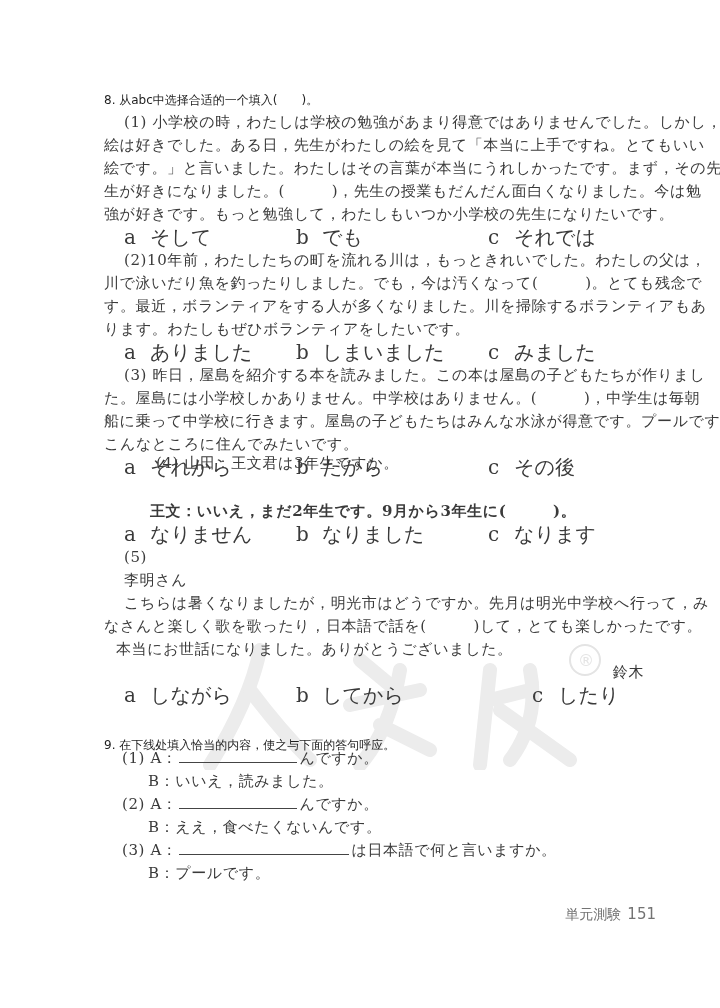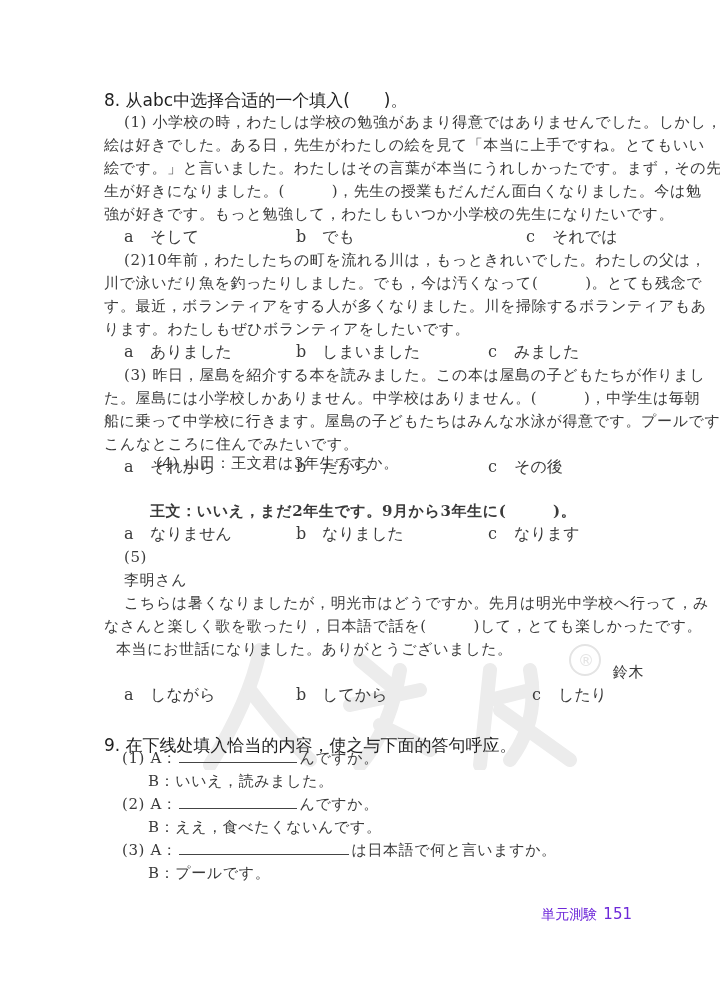--- a/index.html
+++ b/index.html
@@ -1,26 +1,26 @@
 <!DOCTYPE html>
 <html><head>
 <meta charset="utf-8">
 <style>
   html, body { margin: 0; padding: 0; }
   body {
     width: 720px; height: 1008px; background: #ffffff; position: relative; overflow: hidden;
     font-family: "DejaVu Serif", "Liberation Serif", serif; color: #3a3a3a;
   }
   .line { position: absolute; font-size: 15px; line-height: 22px; white-space: nowrap; letter-spacing: 0.6px; }
-  .heading { font-family: "DejaVu Sans", "Liberation Sans", sans-serif; color: #1e1e1e; font-size: 17px; letter-spacing: 0; }
-  .opt { position: absolute; font-size: 16px; line-height: 22px; white-space: nowrap; }
+  .heading { font-family: "DejaVu Sans", "Liberation Sans", sans-serif; color: #1e1e1e; font-size: 12px; letter-spacing: 0; }
+  .opt { position: absolute; font-size: 20px; line-height: 22px; white-space: nowrap; }
   .opt .k { display: inline-block; width: 26px; }
   .blank { display: inline-block; border-bottom: 1px solid #444; height: 14px; vertical-align: baseline; margin: 0 2px; }
   .watermark { position: absolute; left: 190px; top: 630px; width: 420px; height: 140px; pointer-events: none; }
-  .footer { position: absolute; right: 88px; top: 905px; font-size: 14px; color: #6d28d9; }
+  .footer { position: absolute; right: 64px; top: 905px; font-size: 14px; color: #737373; }
   .footer .pn { font-family: "DejaVu Sans", "Liberation Sans", sans-serif; font-size: 15px; margin-left: 6px; }
 </style>
 </head>
 <body>
 
 <svg class="watermark" viewBox="0 0 420 140">
   <g fill="none" stroke="#ececec" stroke-width="14" stroke-linecap="round">
     <path d="M70 20 Q60 70 20 135"></path>
     <path d="M60 60 Q90 100 120 130"></path>
     <path d="M170 30 L200 55 M160 75 L230 60 M210 40 Q200 100 170 135 M190 95 L240 120"></path>
@@ -33,21 +33,21 @@
 <div class="line heading" style="left:104px; top:89px;">8. 从abc中选择合适的一个填入(　　)。</div>
 
 <div class="line" style="left:124px; top:111px;">(1) 小学校の時，わたしは学校の勉強があまり得意ではありませんでした。しかし，</div>
 <div class="line" style="left:104px; top:134px;">絵は好きでした。ある日，先生がわたしの絵を見て「本当に上手ですね。とてもいい</div>
 <div class="line" style="left:104px; top:157px;">絵です。」と言いました。わたしはその言葉が本当にうれしかったです。まず，その先</div>
 <div class="line" style="left:104px; top:180px;">生が好きになりました。(　　　)，先生の授業もだんだん面白くなりました。今は勉</div>
 <div class="line" style="left:104px; top:203px;">強が好きです。もっと勉強して，わたしもいつか小学校の先生になりたいです。</div>
 
 <div class="opt" style="left:124px; top:226px;"><span class="k">a</span><span>そして</span></div>
 <div class="opt" style="left:296px; top:226px;"><span class="k">b</span><span>でも</span></div>
-<div class="opt" style="left:488px; top:226px;margin-left:38px;"><span class="k">c</span><span>それでは</span></div>
+<div class="opt" style="left:488px; top:226px;"><span class="k">c</span><span>それでは</span></div>
 
 <div class="line" style="left:124px; top:249px;">(2)10年前，わたしたちの町を流れる川は，もっときれいでした。わたしの父は，</div>
 <div class="line" style="left:104px; top:272px;">川で泳いだり魚を釣ったりしました。でも，今は汚くなって(　　　)。とても残念で</div>
 <div class="line" style="left:104px; top:295px;">す。最近，ボランティアをする人が多くなりました。川を掃除するボランティアもあ</div>
 <div class="line" style="left:104px; top:318px;">ります。わたしもぜひボランティアをしたいです。</div>
 
 <div class="opt" style="left:124px; top:341px;"><span class="k">a</span><span>ありました</span></div>
 <div class="opt" style="left:296px; top:341px;"><span class="k">b</span><span>しまいました</span></div>
 <div class="opt" style="left:488px; top:341px;"><span class="k">c</span><span>みました</span></div>
 

